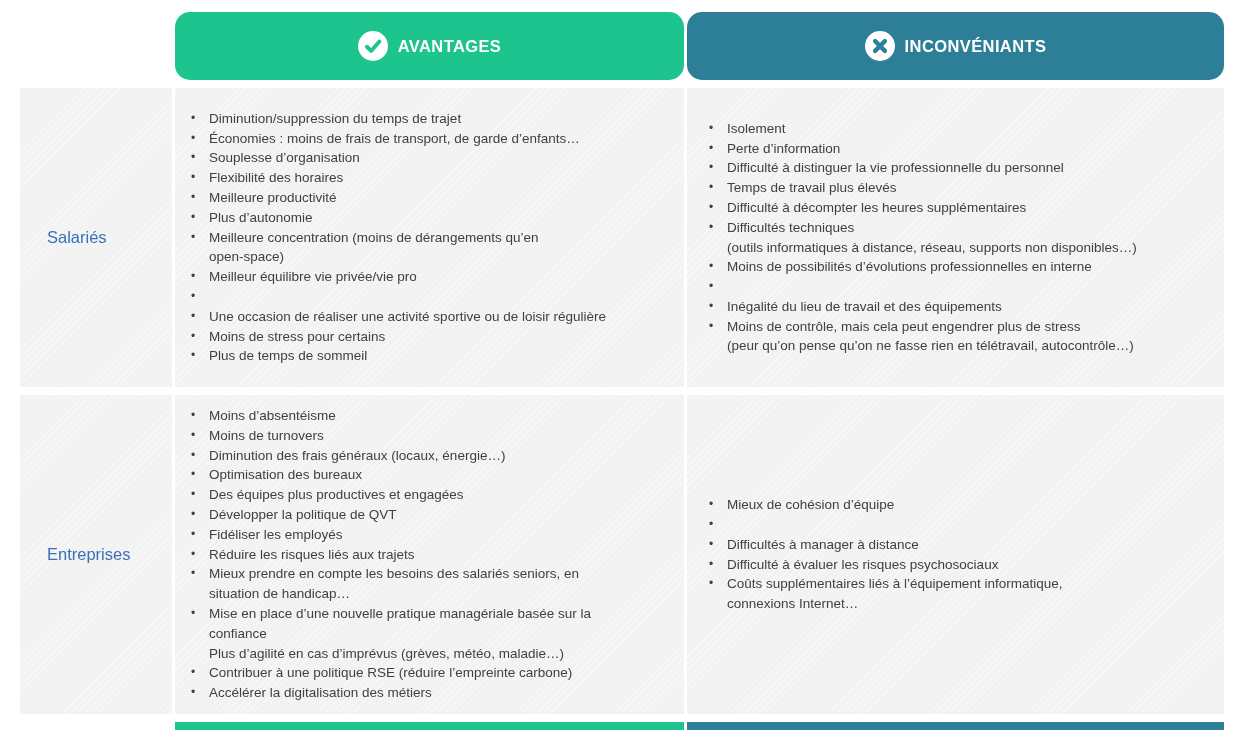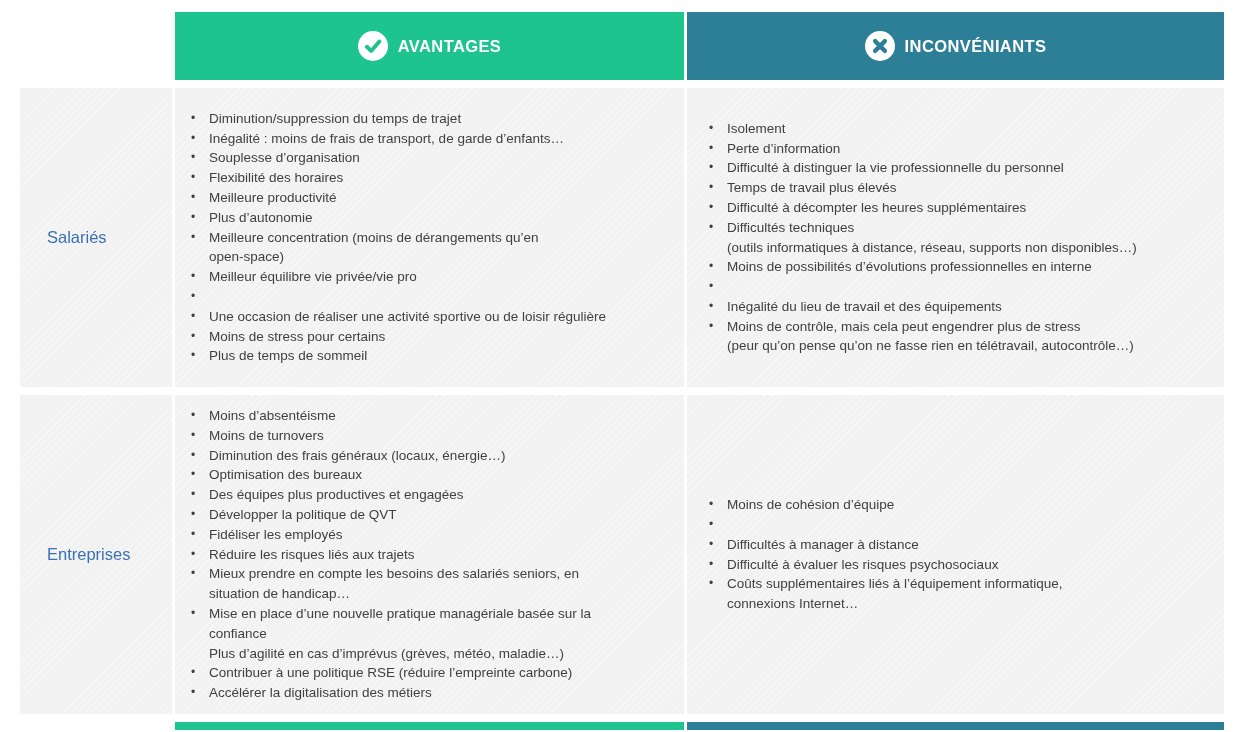--- a/index.html
+++ b/index.html
@@ -17,21 +17,21 @@
   .table{
     position:absolute;left:20px;top:12px;
     display:grid;
     grid-template-columns:152px 509px 537px;
     grid-template-rows:68px 299px 319px 8px;
     gap:8px 3px;
   }
 
   .hdr{
     display:flex;align-items:center;justify-content:center;gap:10px;
-    color:#ffffff;font-weight:bold;font-size:16.5px;letter-spacing:.4px;
+    color:#ffffff;font-weight:bold;font-size:16.5px;letter-spacing:.4px;border-radius:15px;
   }
   .hdr-green{grid-column:2;grid-row:1;background:var(--advantages-green,#1ec48e);}
   .hdr-teal{grid-column:3;grid-row:1;background:var(--inconveniants-teal,#2d7f98);}
   .corner{grid-column:1;grid-row:1;background:#ffffff;}
 
   .badge{width:30px;height:30px;display:block;flex:0 0 30px;}
   .badge .glyph-green{stroke:var(--advantages-green,#1ec48e);}
   .badge .glyph-teal{stroke:var(--inconveniants-teal,#2d7f98);}
 
   .rowlabel,.cell{
@@ -94,21 +94,21 @@
       <span>Salariés</span>
     </div>
     <div class="cell c-sal-adv">
       <ul class="bullets">
           <li>
             <span class="marker">•</span>
             <span class="btext">Diminution/suppression du temps de trajet</span>
           </li>
           <li>
             <span class="marker">•</span>
-            <span class="btext">Inégalité : moins de frais de transport, de garde d’enfants…</span>
+            <span class="btext">Économies : moins de frais de transport, de garde d’enfants…</span>
           </li>
           <li>
             <span class="marker">•</span>
             <span class="btext">Souplesse d’organisation</span>
           </li>
           <li>
             <span class="marker">•</span>
             <span class="btext">Flexibilité des horaires</span>
           </li>
           <li>
@@ -246,21 +246,21 @@
           <li>
             <span class="marker">•</span>
             <span class="btext">Accélérer la digitalisation des métiers</span>
           </li>
         </ul>
     </div>
     <div class="cell c-ent-inc">
       <ul class="bullets">
           <li>
             <span class="marker">•</span>
-            <span class="btext">Moins de cohésion d’équipe</span>
+            <span class="btext">Mieux de cohésion d’équipe</span>
           </li>
           <li>
             <span class="marker">•</span>
           </li>
           <li>
             <span class="marker">•</span>
             <span class="btext">Difficultés à manager à distance</span>
           </li>
           <li>
             <span class="marker">•</span>

